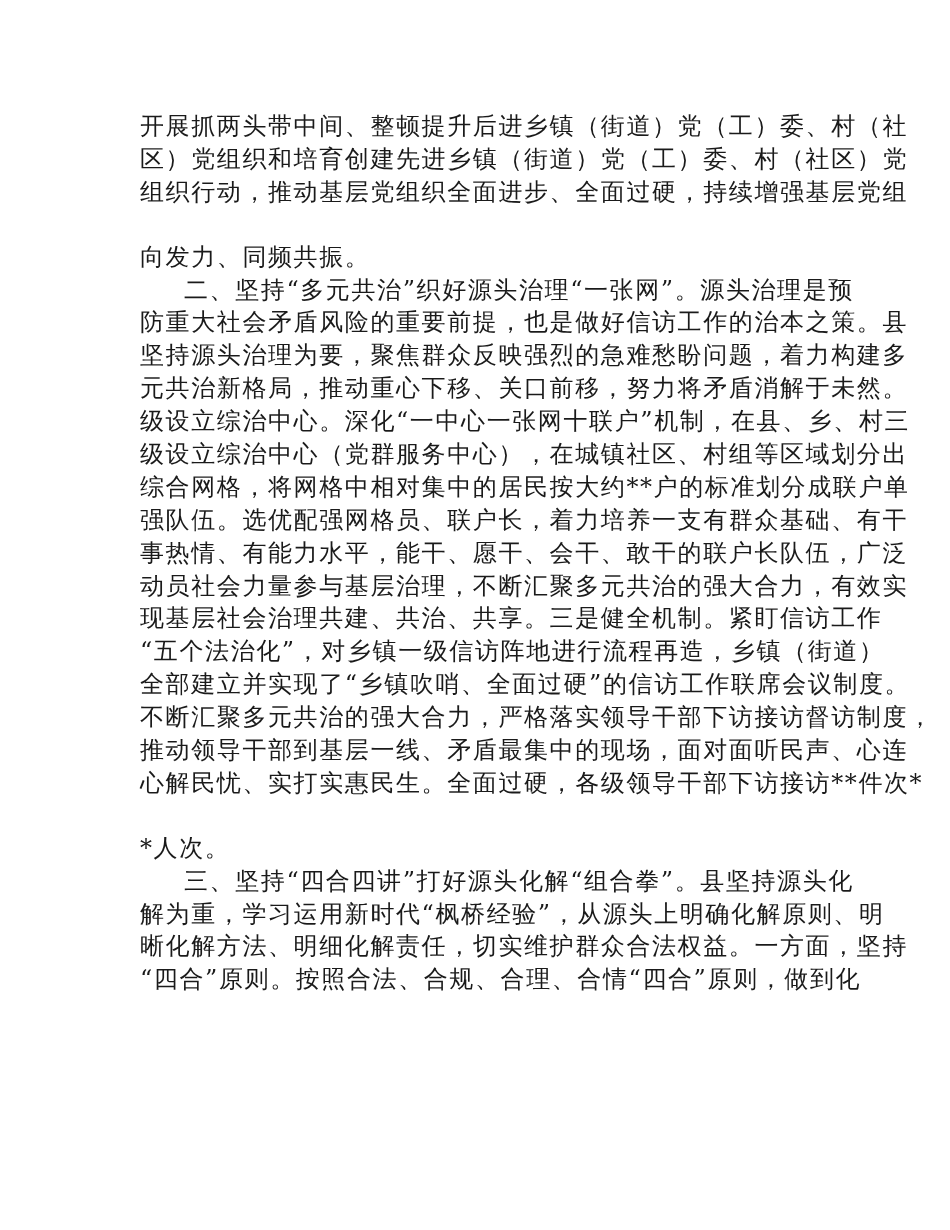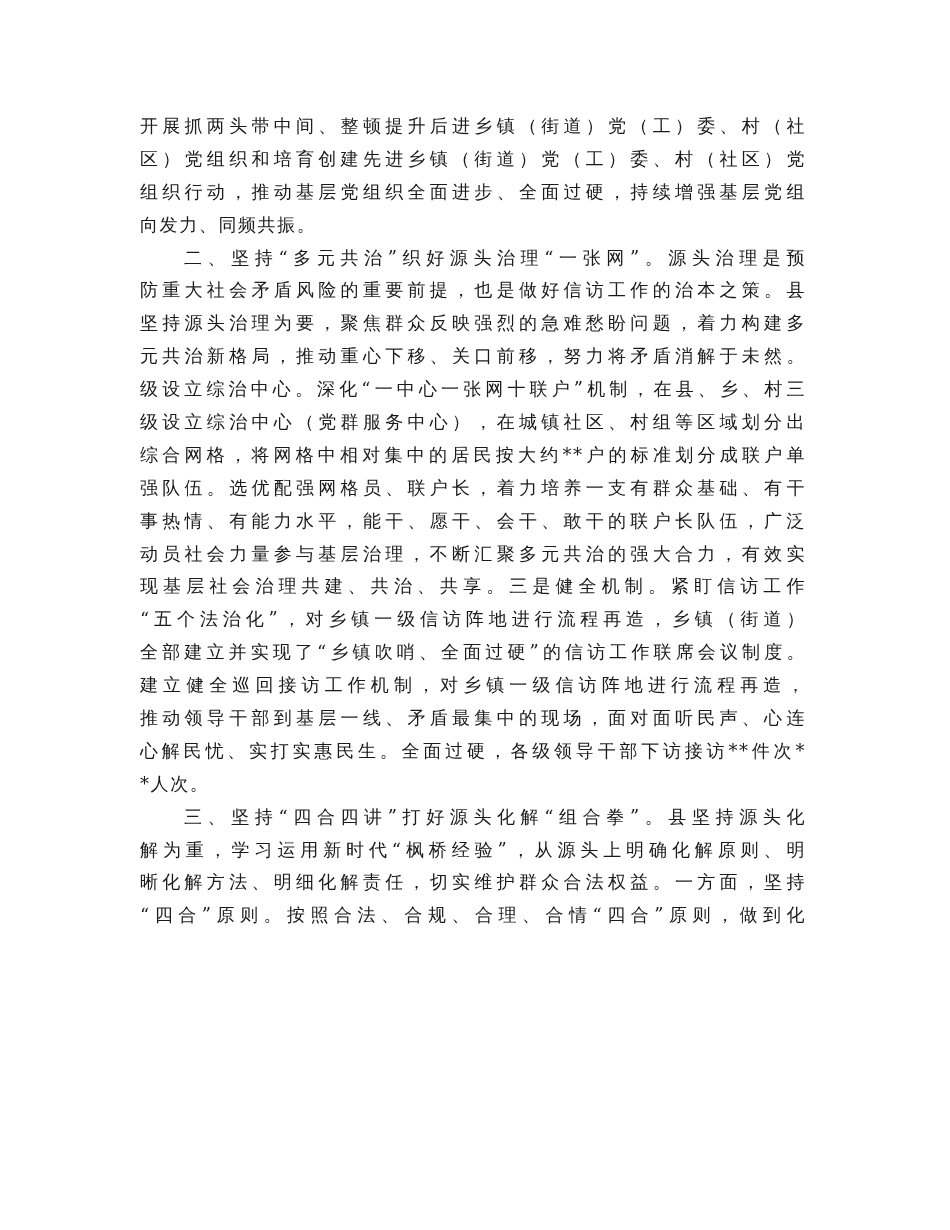--- a/index.html
+++ b/index.html
@@ -12,35 +12,36 @@
       height: 1230px;
       position: relative;
       overflow: hidden;
     }
     .page {
       position: absolute;
       left: 140px;
       top: 110px;
       width: 666px;
       font-family: "DejaVu Serif", "Liberation Serif", serif;
-      font-size: 18px;
+      font-size: 24px;
       line-height: 32.9px;
       color: #1a1a1a;
     }
     .line {
       display: block;
       height: 32.9px;
       white-space: nowrap;
       text-align: justify;
       text-align-last: justify;
       letter-spacing: 1.6px;
       overflow: visible;
     }
     .line.last {
       text-align-last: left;
+      margin-top: 32px;
     }
     .line.indent {
       padding-left: 44px;
     }
   </style>
 </head>
 <body>
 
 <div class="page">
 
@@ -58,21 +59,21 @@
     <span class="line">元共治新格局，推动重心下移、关口前移，努力将矛盾消解于未然。</span>
     <span class="line">级设立综治中心。深化“一中心一张网十联户”机制，在县、乡、村三</span>
     <span class="line">级设立综治中心（党群服务中心），在城镇社区、村组等区域划分出</span>
     <span class="line">综合网格，将网格中相对集中的居民按大约**户的标准划分成联户单</span>
     <span class="line">强队伍。选优配强网格员、联户长，着力培养一支有群众基础、有干</span>
     <span class="line">事热情、有能力水平，能干、愿干、会干、敢干的联户长队伍，广泛</span>
     <span class="line">动员社会力量参与基层治理，不断汇聚多元共治的强大合力，有效实</span>
     <span class="line">现基层社会治理共建、共治、共享。三是健全机制。紧盯信访工作</span>
     <span class="line">“五个法治化”，对乡镇一级信访阵地进行流程再造，乡镇（街道）</span>
     <span class="line">全部建立并实现了“乡镇吹哨、全面过硬”的信访工作联席会议制度。</span>
-    <span class="line">建立健全巡回接访工作机制，对乡镇一级信访阵地进行流程再造，</span>
+    <span class="line">不断汇聚多元共治的强大合力，严格落实领导干部下访接访督访制度，</span>
     <span class="line">推动领导干部到基层一线、矛盾最集中的现场，面对面听民声、心连</span>
     <span class="line">心解民忧、实打实惠民生。全面过硬，各级领导干部下访接访**件次*</span>
     <span class="line last">*人次。</span>
   </div>
 
   <div>
     <span class="line indent">三、坚持“四合四讲”打好源头化解“组合拳”。县坚持源头化</span>
     <span class="line">解为重，学习运用新时代“枫桥经验”，从源头上明确化解原则、明</span>
     <span class="line">晰化解方法、明细化解责任，切实维护群众合法权益。一方面，坚持</span>
     <span class="line">“四合”原则。按照合法、合规、合理、合情“四合”原则，做到化</span>

